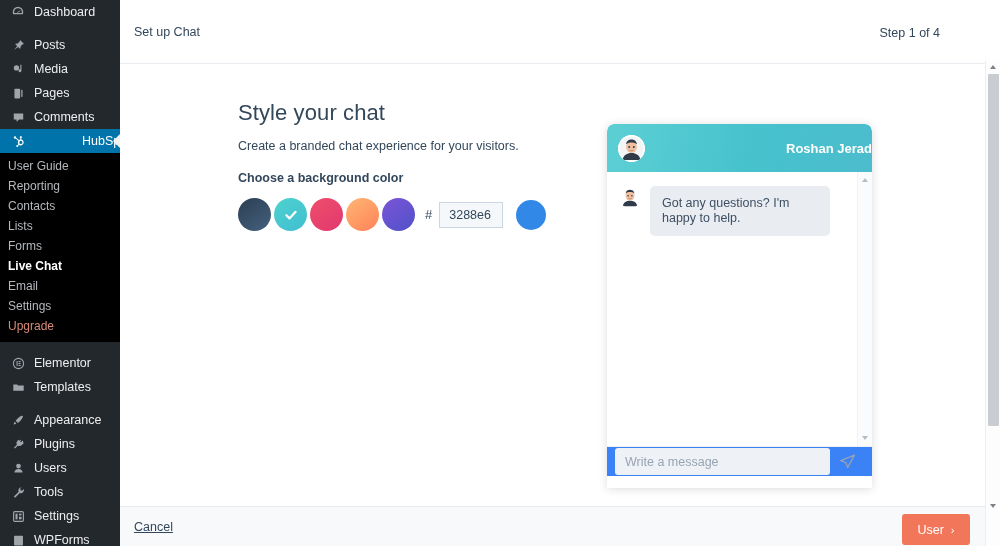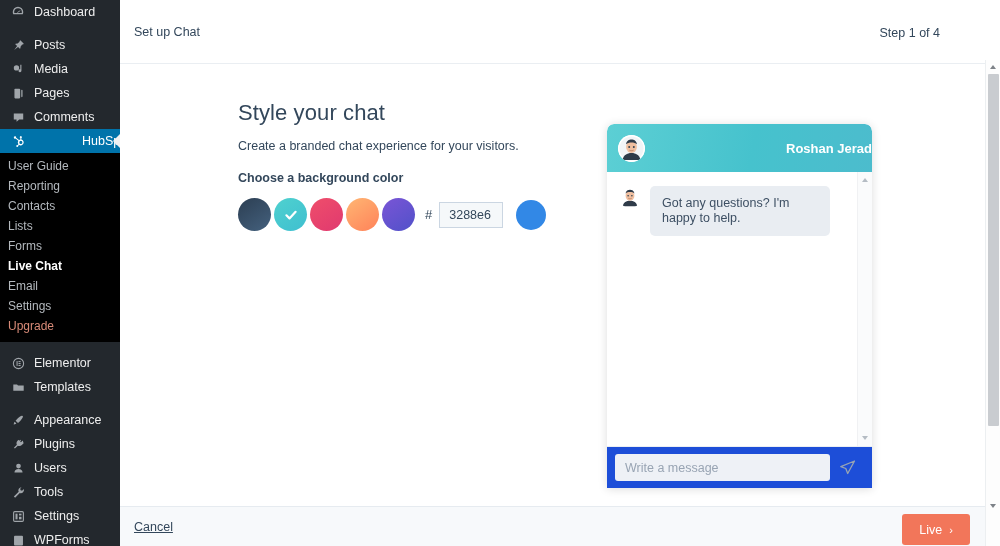--- a/index.html
+++ b/index.html
@@ -175,23 +175,23 @@
     font-size: 12.5px; line-height: 15px; max-width: 180px;
   }
   .chat-sb {
     position: absolute; right: 0; top: 0; width: 15px; height: 274px;
     background: #fafbfc; border-left: 1px solid #f0f1f3;
   }
   .chat-sb .ar { position: absolute; left: 4px; width: 0; height: 0; }
   .chat-sb .up { top: 6px; border-left: 3.5px solid transparent; border-right: 3.5px solid transparent; border-bottom: 4px solid #b5bcc4; }
   .chat-sb .dn { bottom: 6px; border-left: 3.5px solid transparent; border-right: 3.5px solid transparent; border-top: 4px solid #b5bcc4; }
   .chat-foot {
-    height: 42px; border-top: 1px solid #eceff3;
+    height: 30px; border-top: 1px solid #eceff3;
     display: flex; align-items: center; padding: 0 8px;
-    background: #1d4ed8;
+    background: #3b82f6;
   }
   .chat-input {
     flex: 1; height: 27px; background: #eef1f6;
     border-radius: 3px; display: flex; align-items: center;
     padding-left: 10px; font-size: 12.5px; color: #98a4b3;
   }
   .send-btn {
     width: 34px; height: 34px; display: flex;
     align-items: center; justify-content: center; color: #98a4b3;
   }
@@ -465,21 +465,21 @@
               </svg>
           </div>
         </div>
       </div>
 
     </div>
 
     <div class="footer">
       <span class="cancel-link">Cancel</span>
       <button class="next-btn">
-        <span>Live</span>
+        <span>User</span>
         <span class="chev">›</span>
       </button>
     </div>
 
     <div class="page-sb">
       <span class="ar up"></span>
       <div class="thumb"></div>
       <span class="ar dn"></span>
     </div>
 

